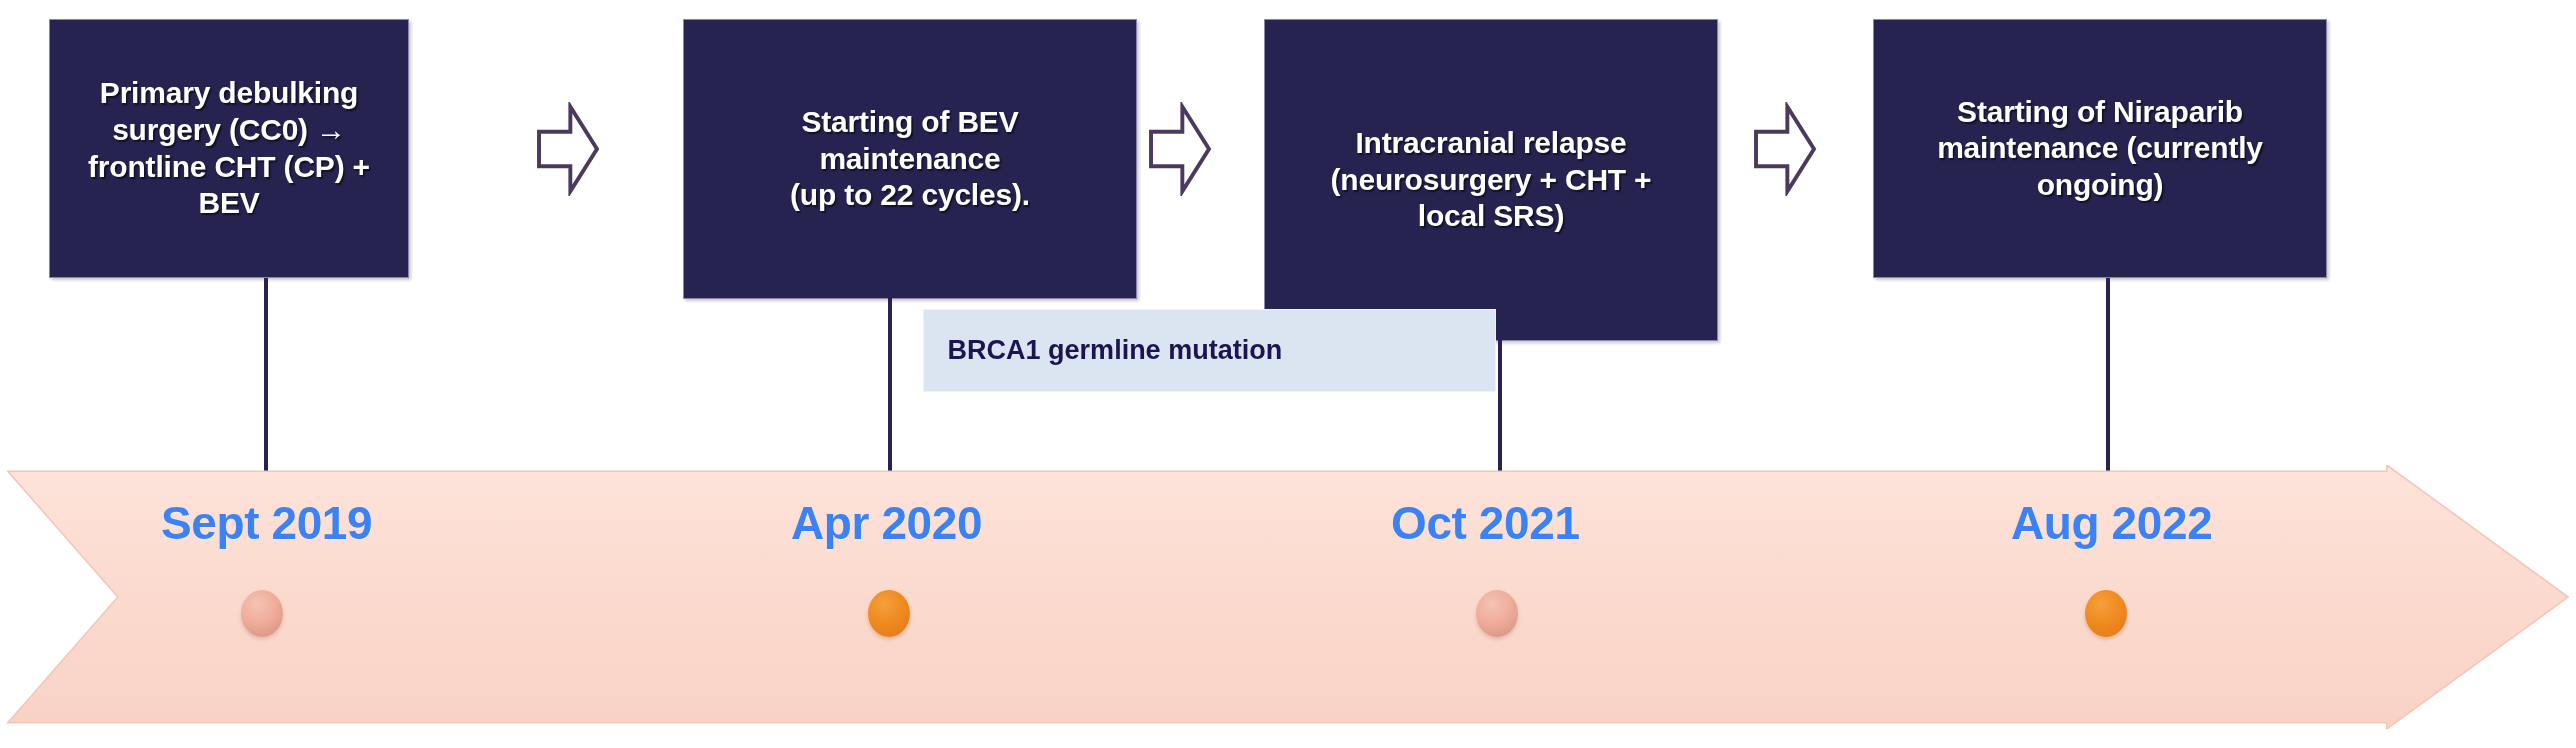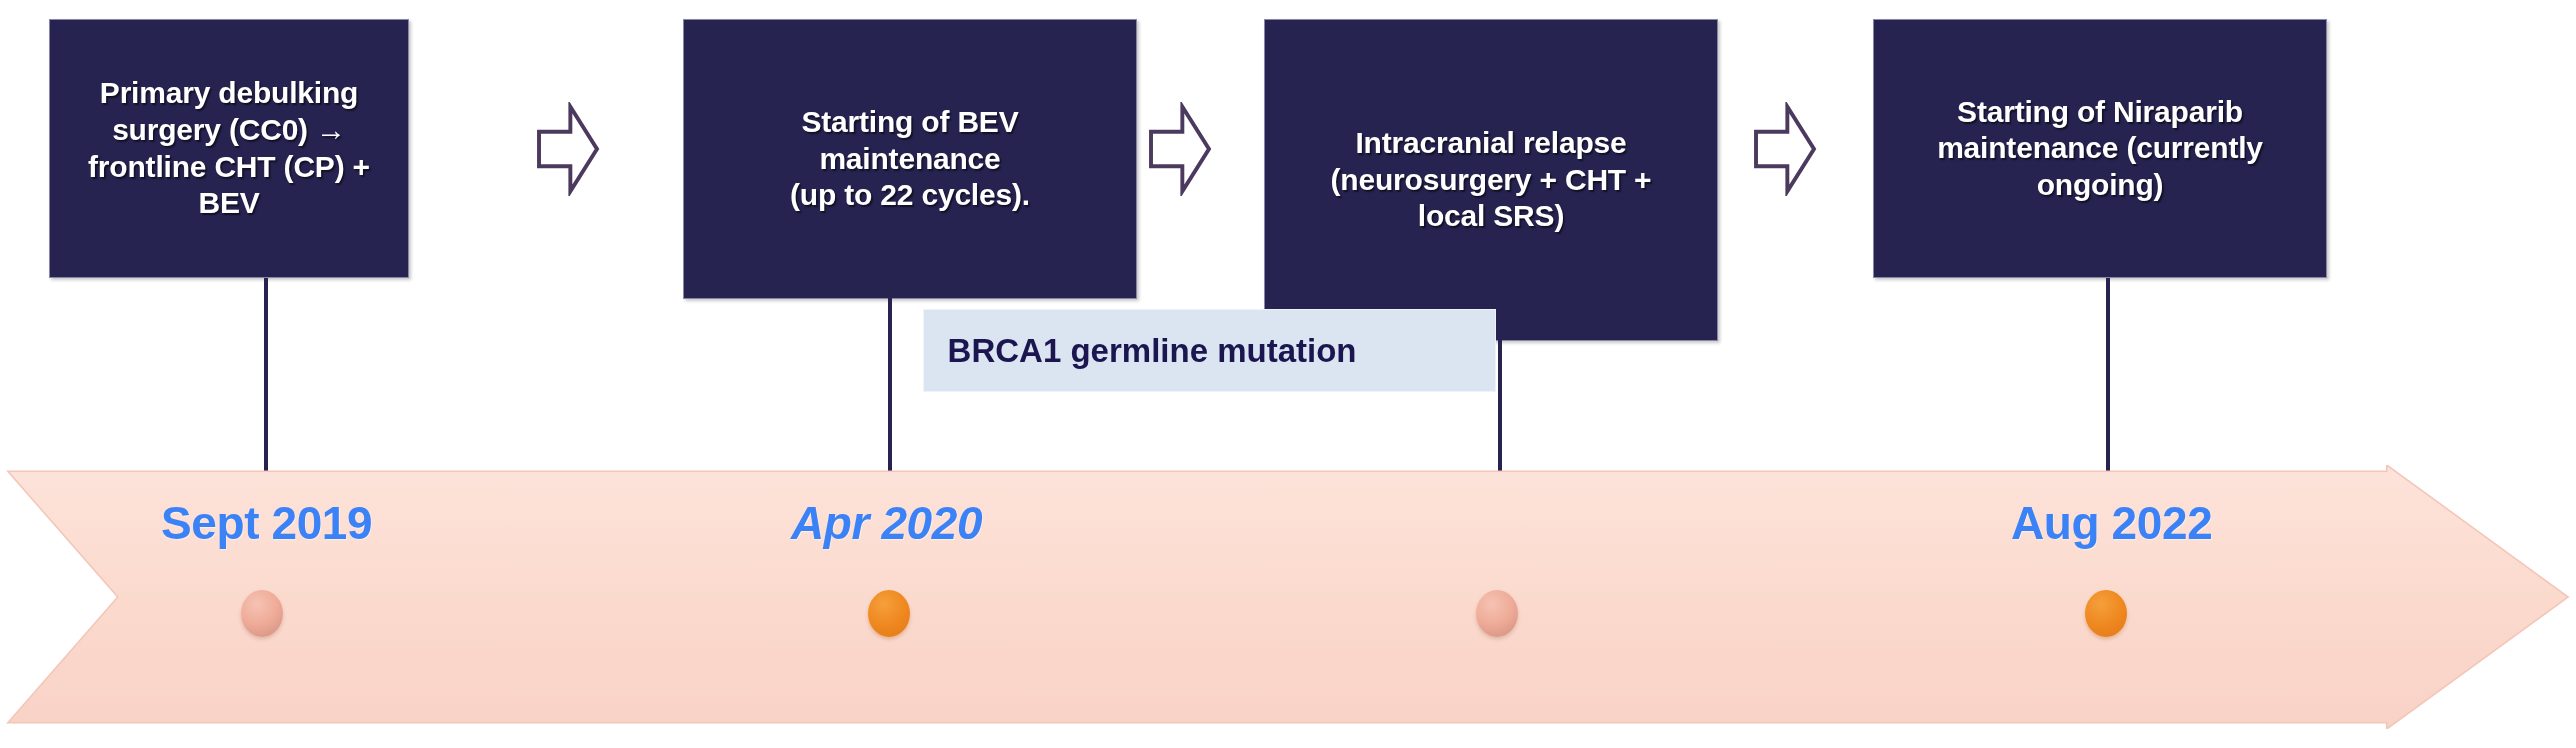--- a/index.html
+++ b/index.html
@@ -62,21 +62,21 @@
   }
 
   
   .brca-badge {
     position: absolute;
     box-sizing: border-box;
     background: #dbe5f1;
     border: 0.8px solid #eef3f9;
     color: #1b1550;
     font-weight: bold;
-    font-size: 33px;
+    font-size: 27px;
     display: flex;
     align-items: center;
     padding-left: 23.6px;
     letter-spacing: 0px;
   }
 
   
   .timeline-arrow {
     position: absolute;
     left: 0;
@@ -180,24 +180,27 @@
         </linearGradient>
       </defs>
       <polygon points="10,8 3040,8 3040,0 3271,168 3040,336 3040,328 10,328 150,168" fill="url(#bannerGrad)" stroke="#f3c6b8" stroke-width="2"></polygon>
     </svg>
   </div>
 
   <div class="date-label" style="left:161px; top:496px;">
     <span>Sept 2019</span>
   </div>
 
-  <div class="date-label" style="left:791px; top:496px;font-style:italic;">
+  <div class="date-label" style="left:791px; top:496px;">
     <span>Apr 2020</span>
   </div>
 
+  <div class="date-label" style="left:1391px; top:496px;">
+    <span>Oct 2021</span>
+  </div>
 
   <div class="date-label" style="left:2011px; top:496px;text-align:right;">
     <span>Aug 2022</span>
   </div>
 
   <div class="dot pale" style="left:241px;  top:590px;"></div>
   <div class="dot orange" style="left:868px; top:590px;"></div>
   <div class="dot pale" style="left:1476px; top:590px;"></div>
   <div class="dot orange" style="left:2085px; top:590px;"></div>
 

